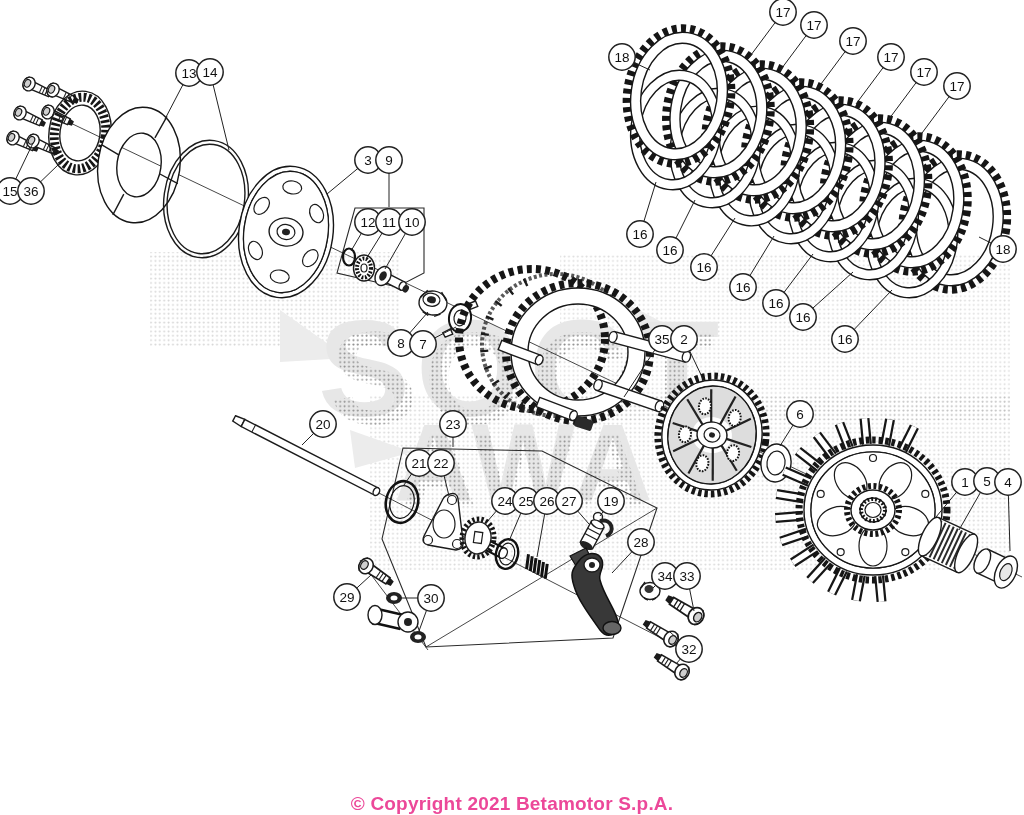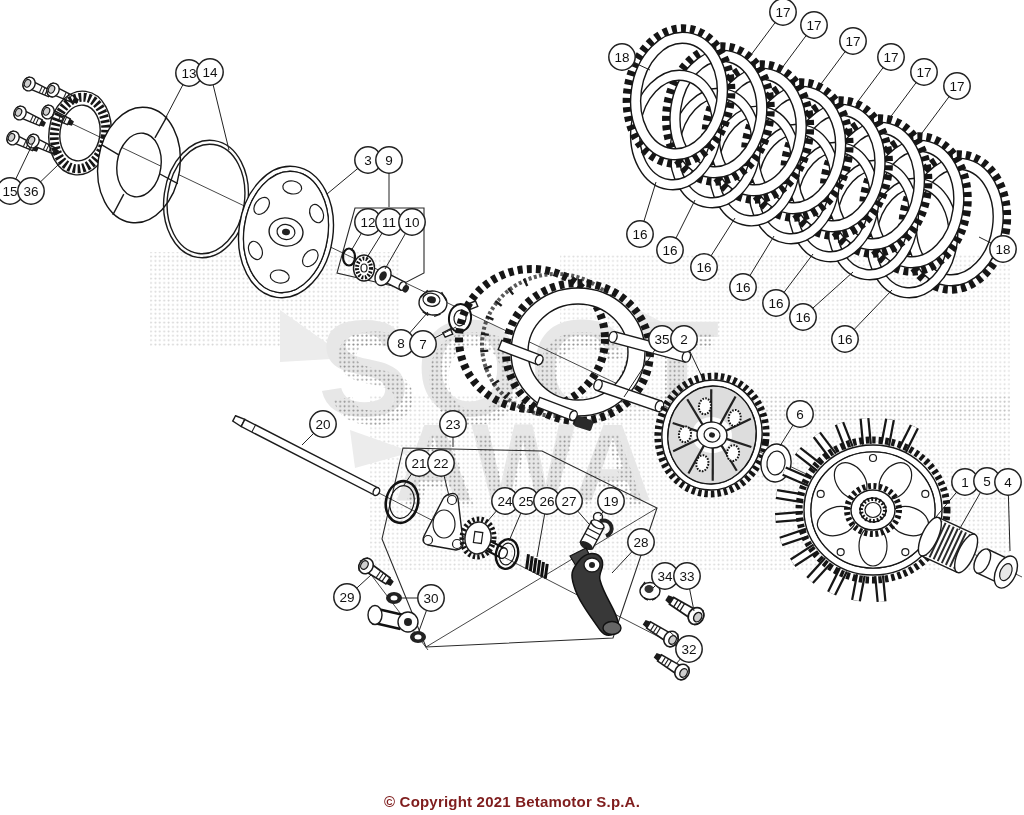--- a/index.html
+++ b/index.html
@@ -18,21 +18,21 @@
   .cot{font:13.5px "Liberation Sans",sans-serif;text-anchor:middle;fill:#111}
   .grp{fill:none;stroke:#2a2a2a;stroke-width:1.1}
   .finB{stroke:#161616;stroke-width:10;stroke-linecap:butt}
   .finW{stroke:#fff;stroke-width:5.5;stroke-linecap:butt}
   .spoke{stroke:#222;stroke-width:2.2}
   .stripe{stroke:#2a2a2a;stroke-width:2}
   .tick{stroke:#1b1b1b;stroke-width:2.4}
   .wm-ghost{font-weight:700;fill:#e7e7e7;font-family:"Liberation Sans",sans-serif;}
   .wm-dots{font-weight:700;fill:url(#ht);opacity:.55;font-family:"Liberation Sans",sans-serif;}
   #copyright{position:absolute;left:0;top:793px;width:100%;text-align:center;
-             font-size:15px;font-weight:700;color:#7f1d1d;letter-spacing:.2px;}
+             font-size:19px;font-weight:700;color:#ec4899;letter-spacing:.2px;}
 </style>
 </head>
 <body>
 
 <div id="page">
 <svg id="diagram" width="1024" height="815" viewBox="0 0 1024 815" xmlns="http://www.w3.org/2000/svg">
   <defs>
     <pattern id="ht" width="4.4" height="4.4" patternUnits="userSpaceOnUse">
       <circle cx="1.4" cy="1.4" r="1" fill="#4a4a4a"></circle>
     </pattern>

